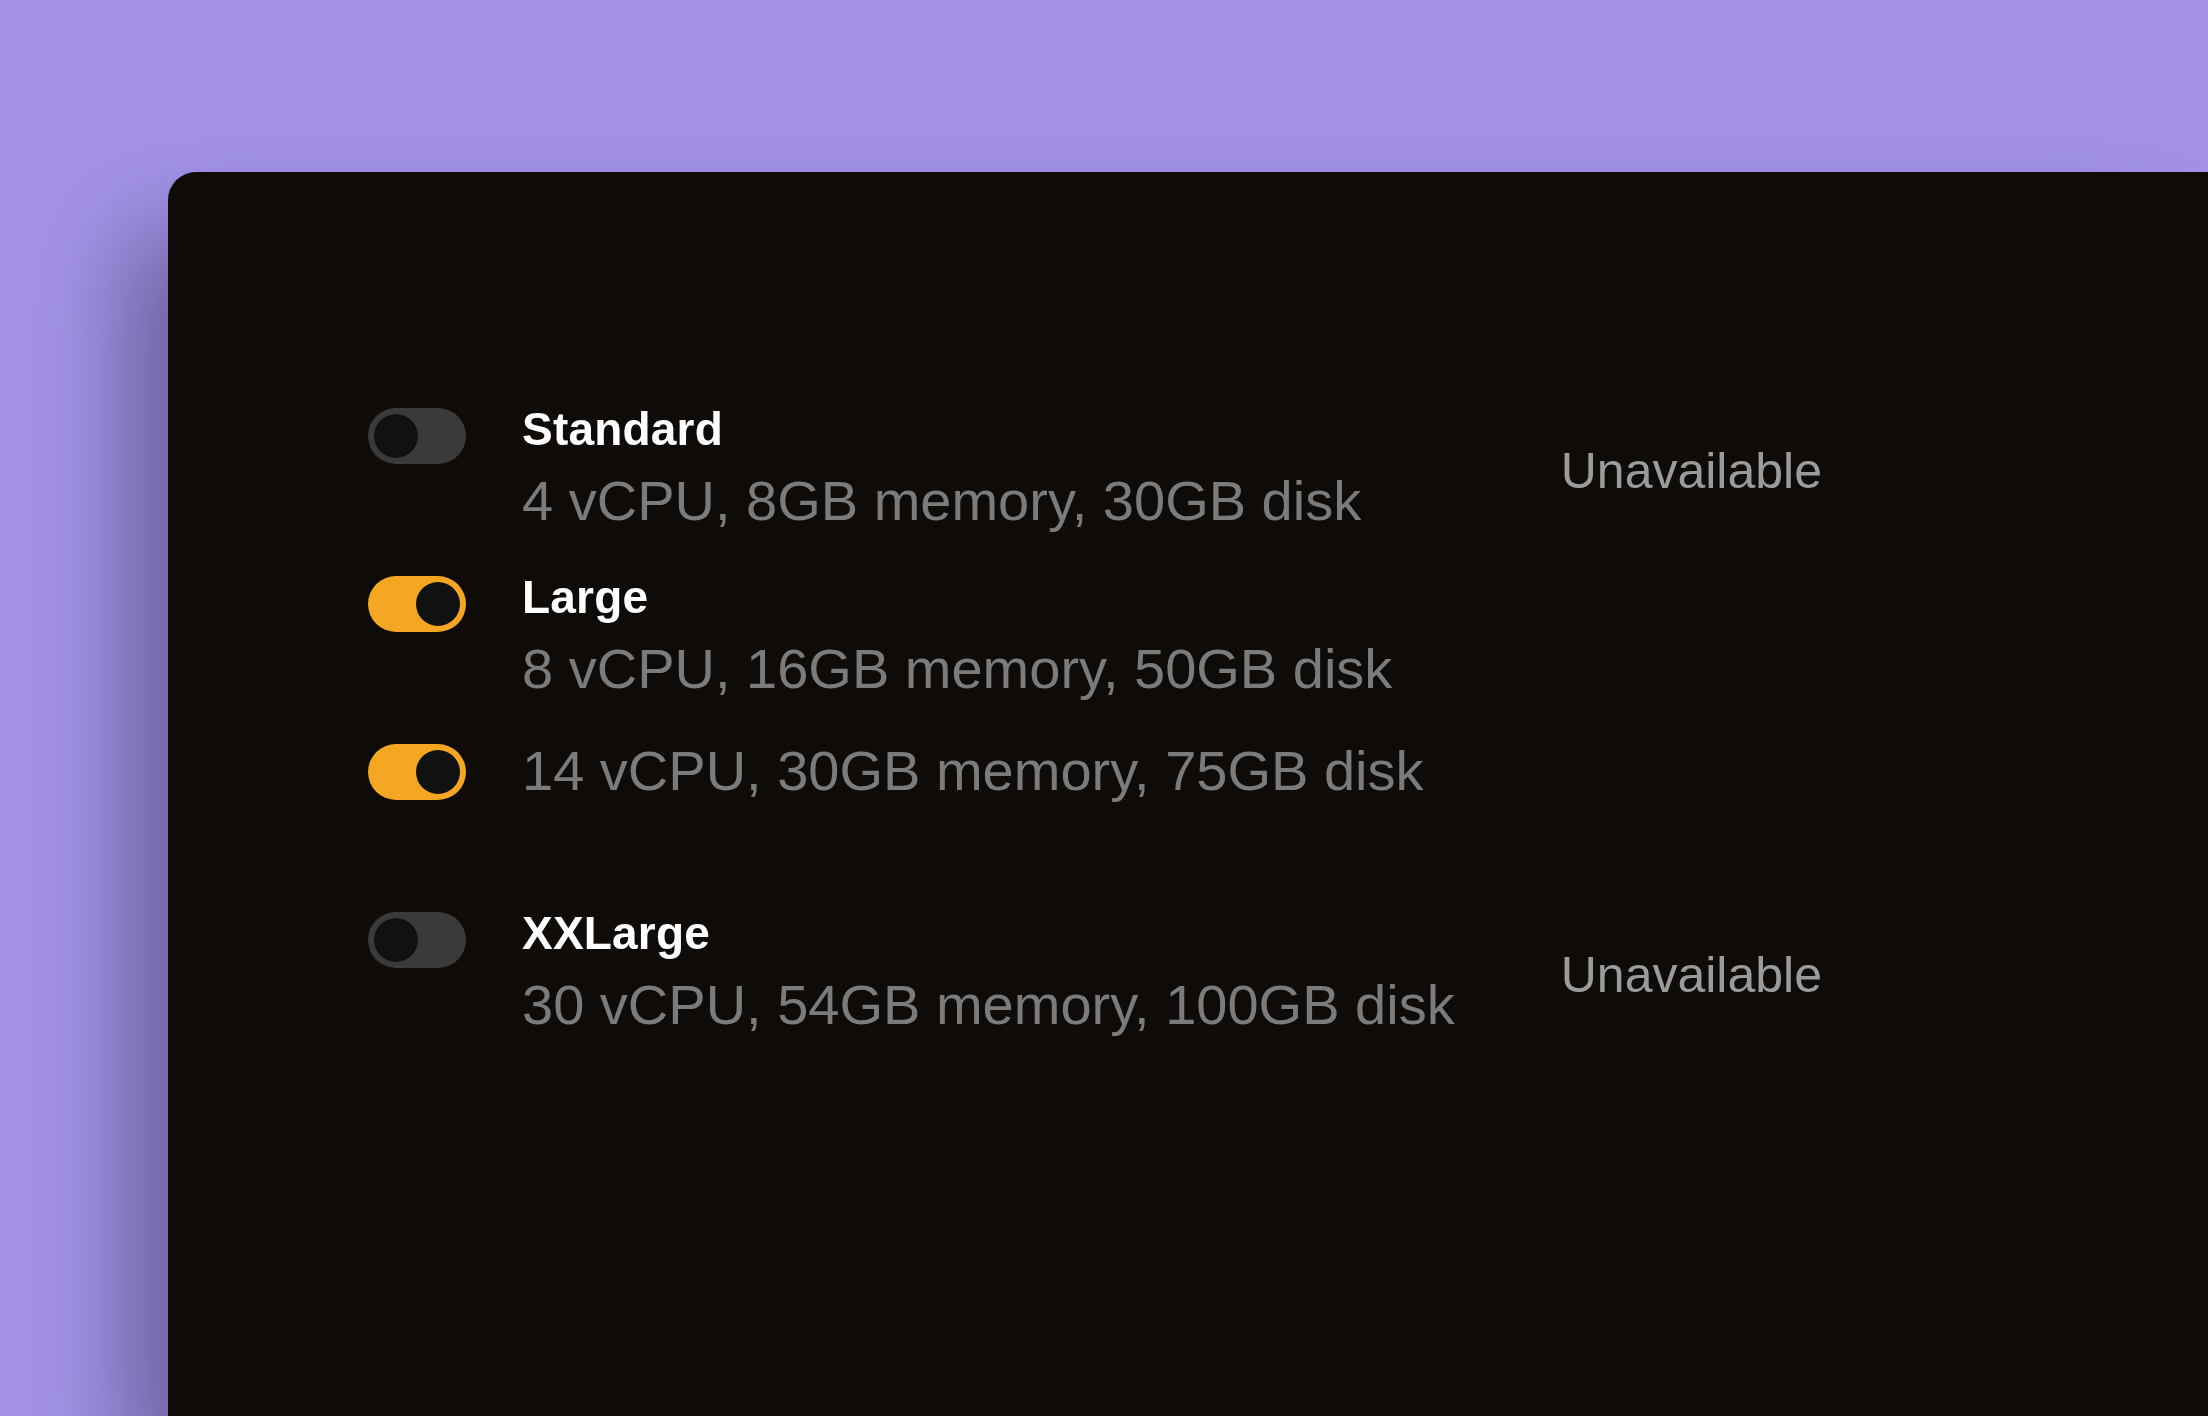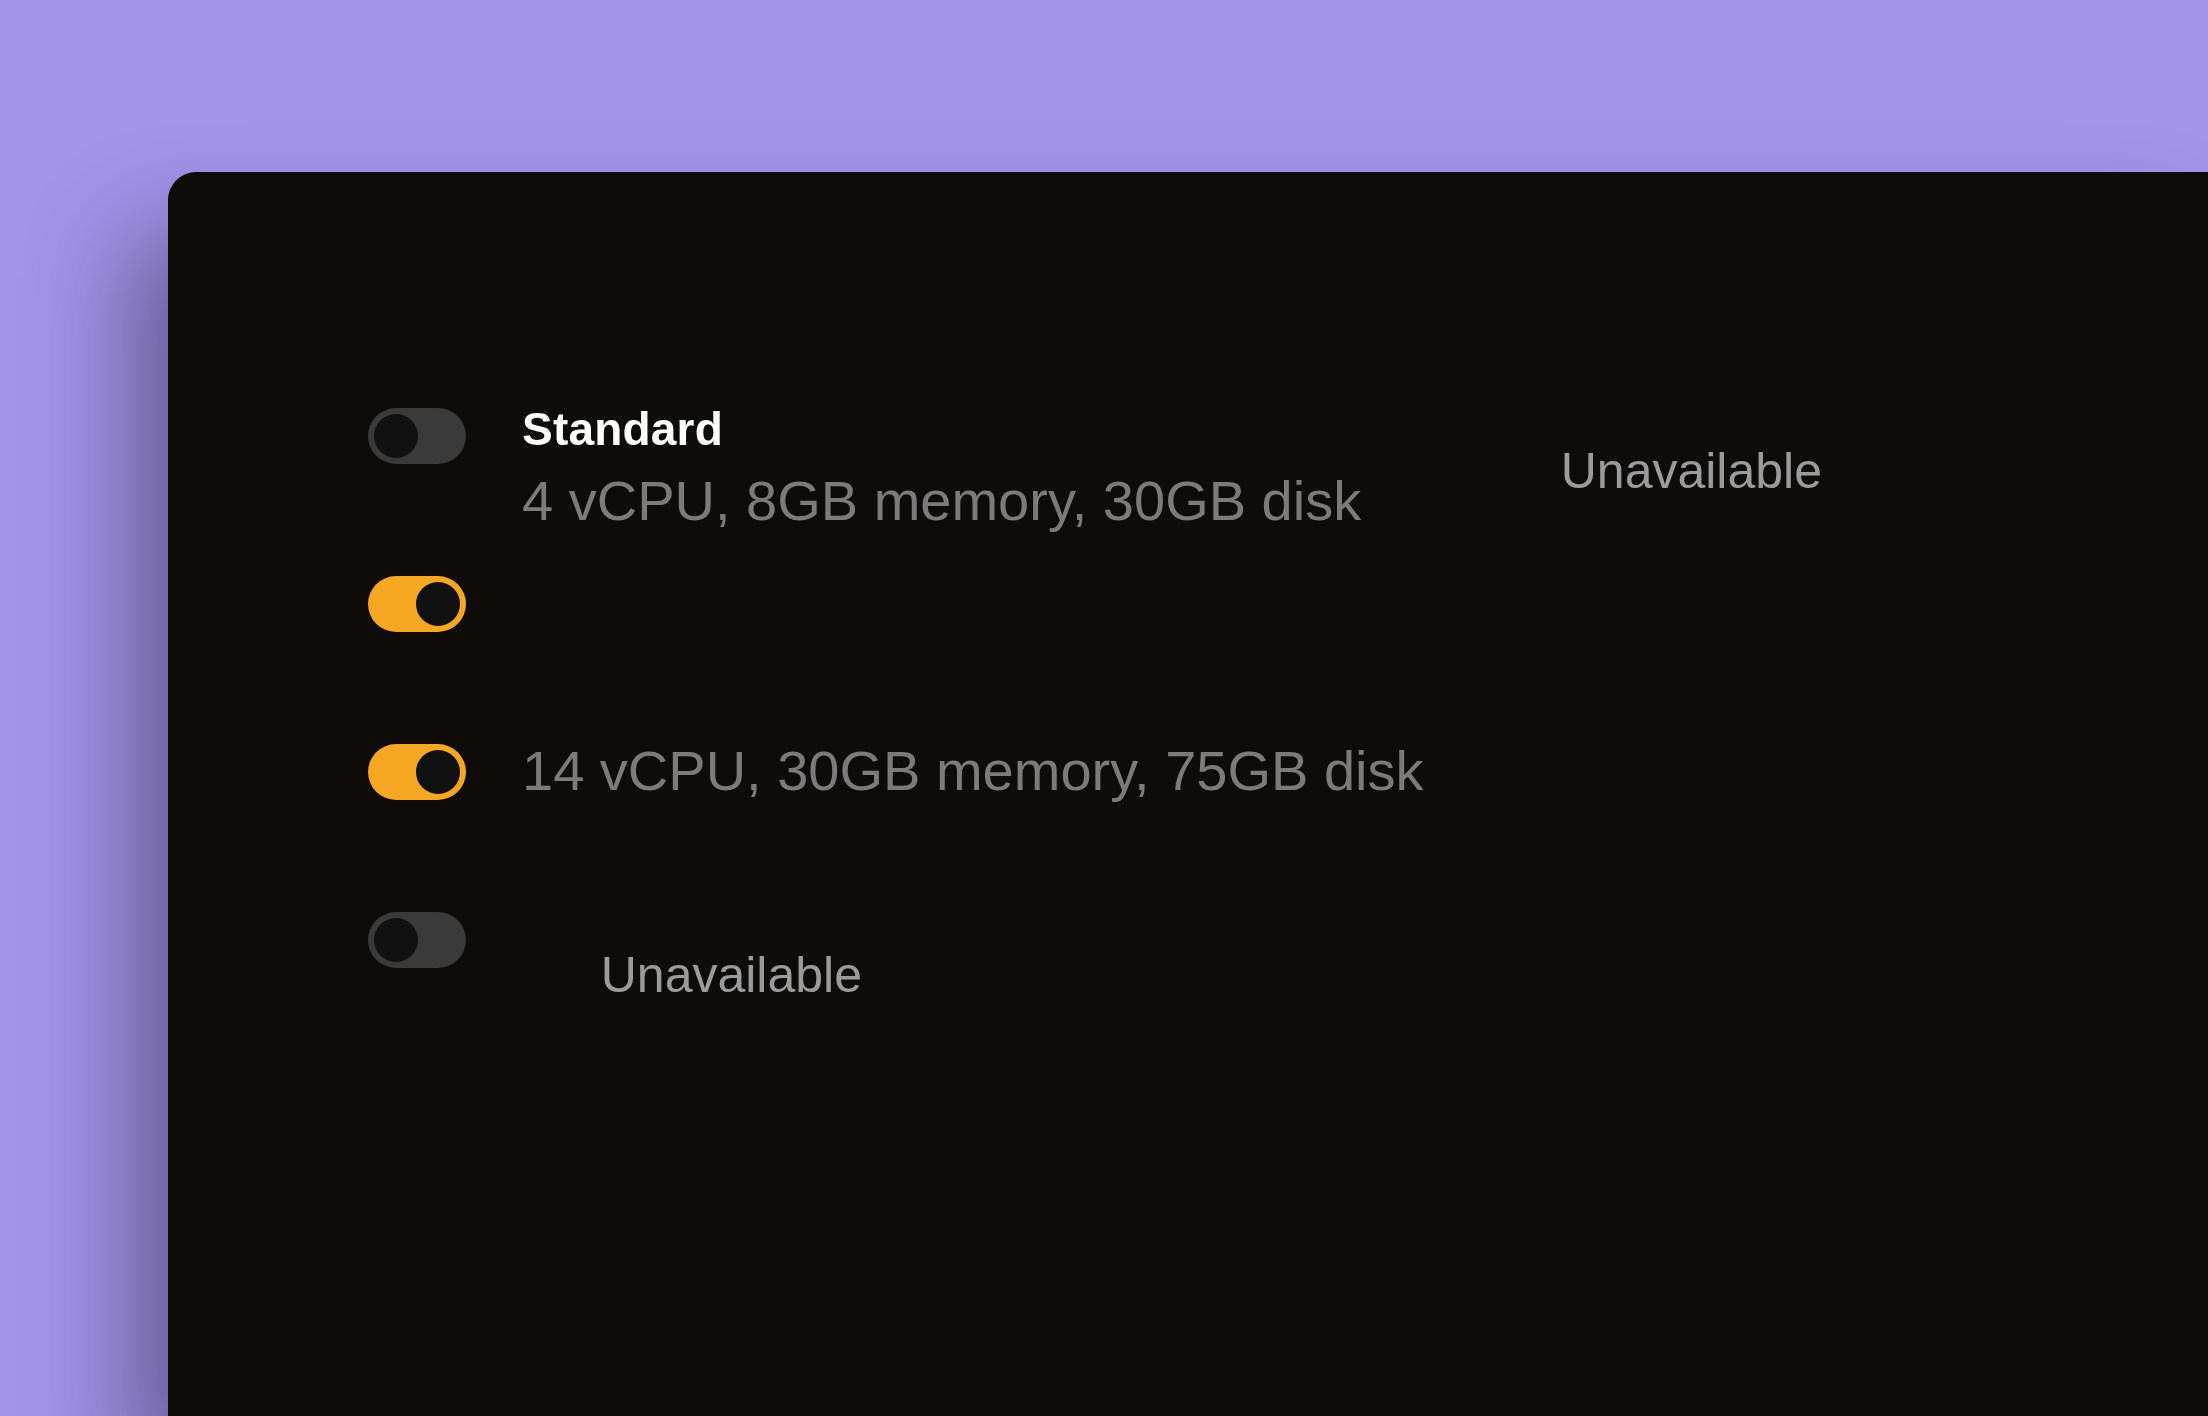--- a/index.html
+++ b/index.html
@@ -102,33 +102,41 @@
           <div class="name">Standard</div>
           <div class="specs">4 vCPU, 8GB memory, 30GB disk</div>
         </div>
         <div class="status muted">Unavailable</div>
       </div>
 
       <div class="row">
         <div class="toggle on">
             <div class="knob"></div>
           </div>
+        <div class="info">
+          <div class="name">Large</div>
+          <div class="specs">8 vCPU, 16GB memory, 50GB disk</div>
+        </div>
       </div>
 
       <div class="row">
         <div class="toggle on">
             <div class="knob"></div>
           </div>
         <div class="info">
           <div class="specs">14 vCPU, 30GB memory, 75GB disk</div>
         </div>
       </div>
 
       <div class="row">
         <div class="toggle off">
             <div class="knob"></div>
           </div>
+        <div class="info">
+          <div class="name">XXLarge</div>
+          <div class="specs">30 vCPU, 54GB memory, 100GB disk</div>
+        </div>
         <div class="status muted">Unavailable</div>
       </div>
 
     </div>
   </div>
 </div>
 
 </body></html>

